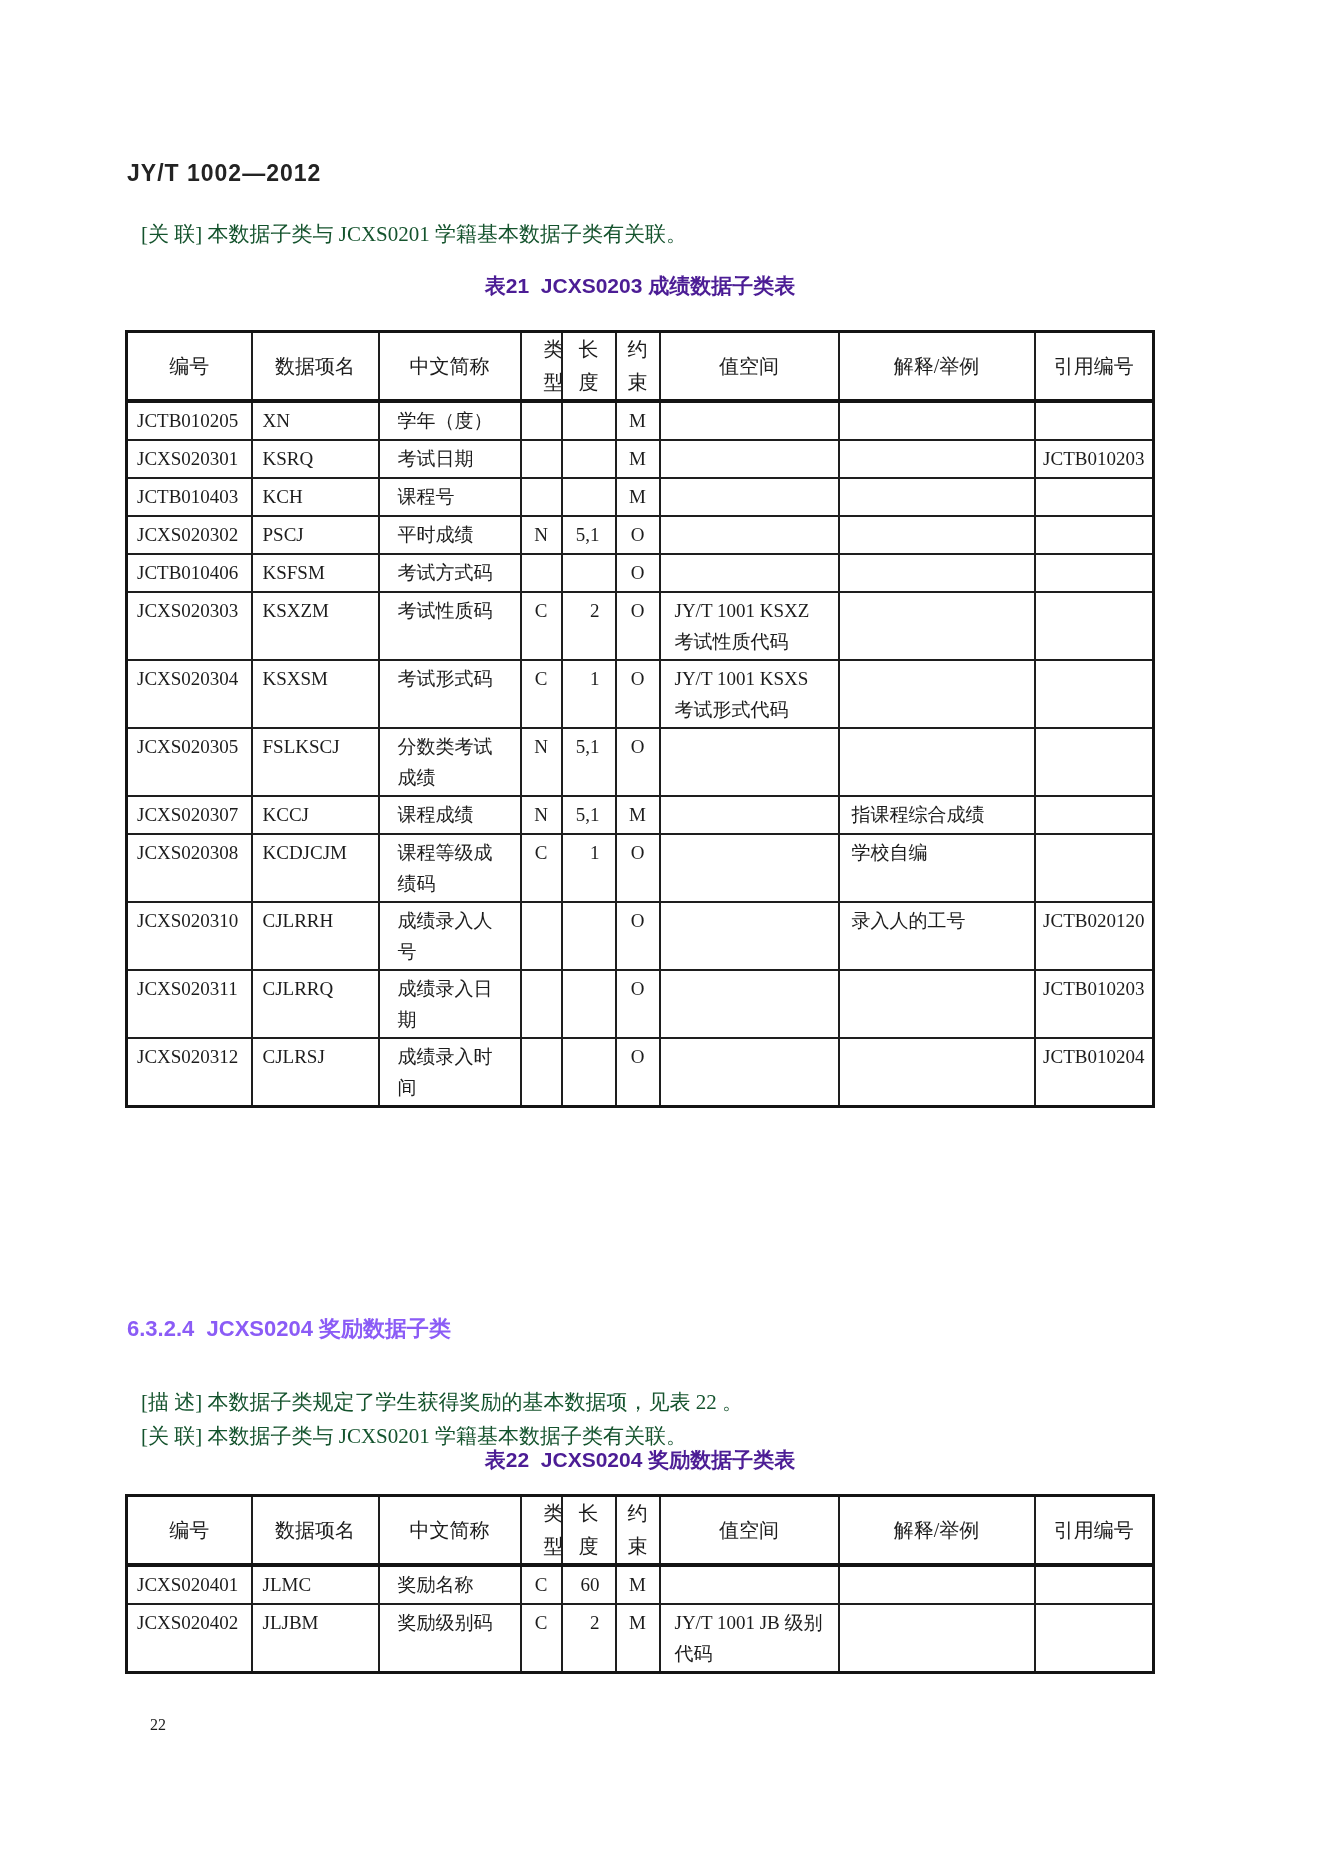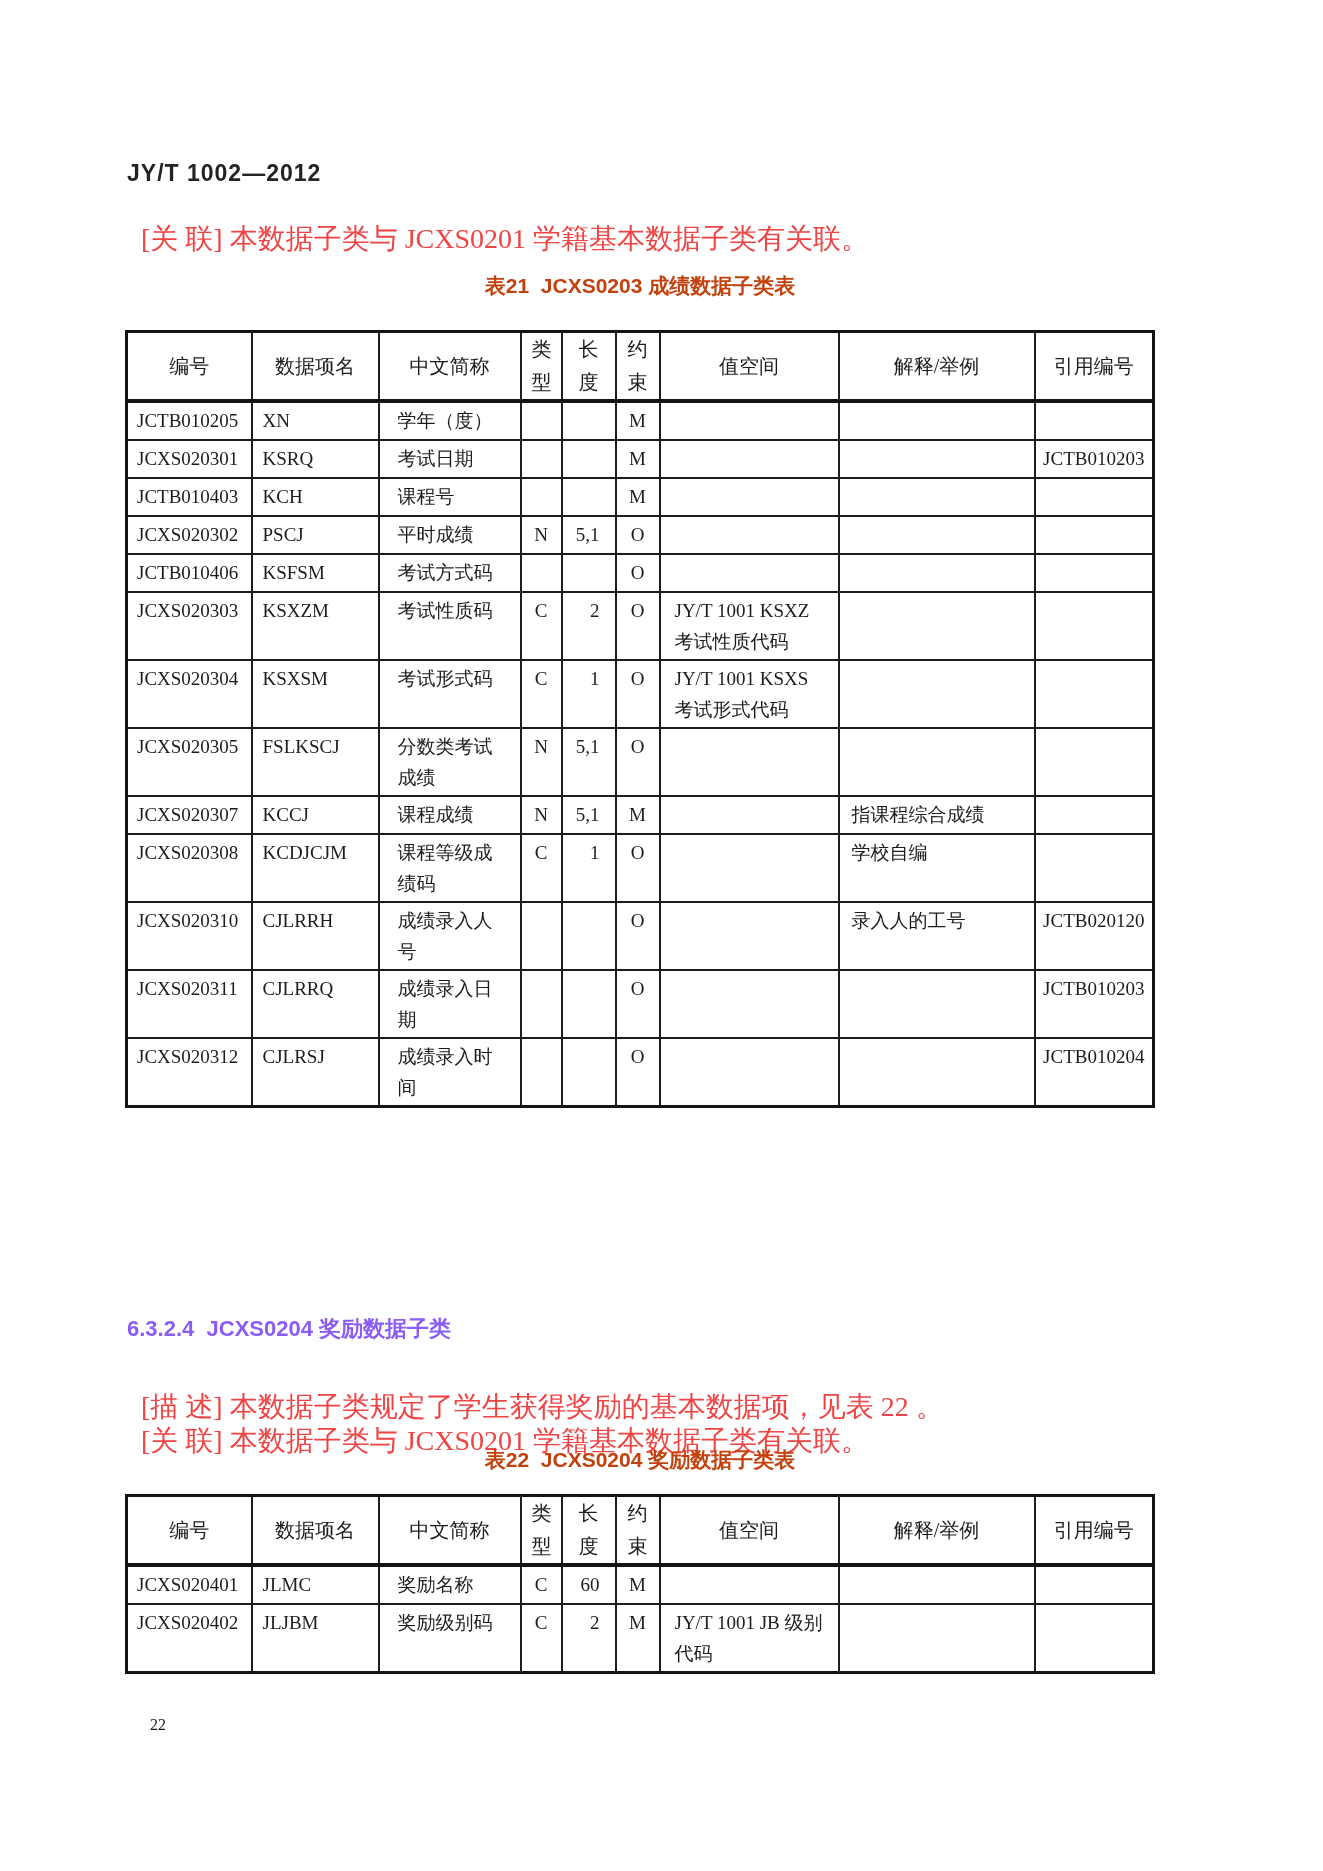--- a/index.html
+++ b/index.html
@@ -12,30 +12,30 @@
 
   .doc-number {
     position:absolute; left:127px; top:160px;
     font-family:"Liberation Sans", sans-serif;
     font-weight:700; font-size:23px; letter-spacing:1px; color:#232323;
     white-space:pre;
   }
 
   .para {
     position:absolute; left:141px;
-    font-size:28px; white-space:pre; color:#ef4444;
+    font-size:21px; white-space:pre; color:#14532d;
   }
   #para-relation-top { top:220px; }
   #para-desc        { top:1388px; }
   #para-relation-2  { top:1422px; }
 
   .table-title {
     position:absolute; left:125px; width:1030px; text-align:center;
     font-family:"Liberation Sans", sans-serif; font-weight:700;
-    font-size:21px; white-space:pre; color:#c2410c;
+    font-size:21px; white-space:pre; color:#4c1d95;
   }
   #t21-title { top:272px; }
   #t22-title { top:1446px; }
 
   .section-heading {
     position:absolute; left:127px; top:1314px;
     font-family:"Liberation Sans", sans-serif; font-weight:700;
     font-size:22px; white-space:pre; color:#8b5cf6;
   }
 
@@ -50,21 +50,21 @@
 
   .data-table th, .data-table td { border:2px solid #1e1e1e; }
   .data-table thead th { border-bottom:4px solid #141414; }
 
   .data-table th {
     font-weight:normal; font-size:20px; height:60px;
     text-align:center; vertical-align:middle;
     line-height:30px; padding:0 2px; color:#1c1c1c;
   }
   .data-table th.stack { word-break:break-all; line-height:33px; }
-  .data-table th.stack.w-type { padding:0 10px; }
+  .data-table th.stack.w-type { padding:0 22px; }
   .data-table th.stack.w-len  { padding:0 16px; }
   .data-table th.stack.w-cons { padding:0 11px; }
 
   .data-table td {
     font-size:19px; vertical-align:top;
     line-height:31px; height:32px;
     padding:2px 4px; color:#1c1c1c;
     overflow:hidden;
   }
   .data-table td:nth-child(1) { padding-left:9px; }

